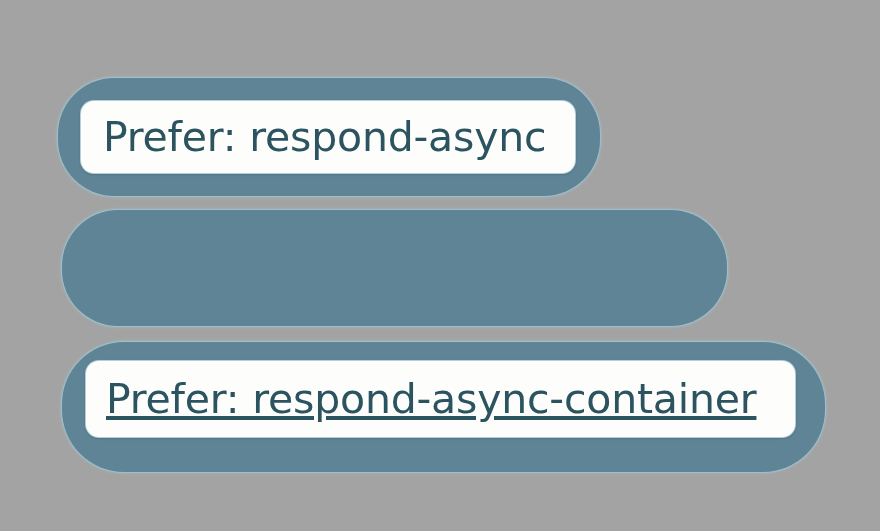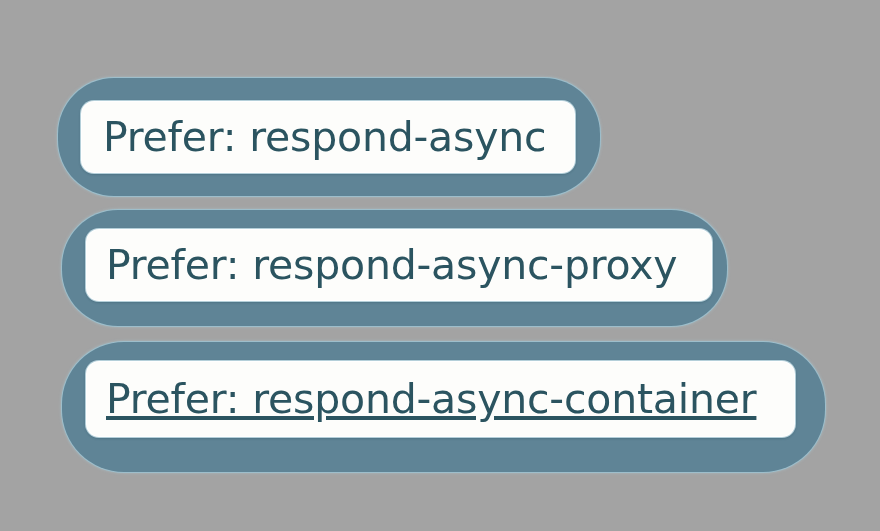--- a/index.html
+++ b/index.html
@@ -82,22 +82,19 @@
 <body>
 
 <div id="stage">
 
   <div class="pill" id="pill-1"></div>
   <div class="card" id="card-1">
     <span class="card-label">Prefer: respond-async</span>
   </div>
 
   <div class="pill" id="pill-2"></div>
-  <div class="card" id="card-2">
-    <span class="card-label">Prefer: respond-async-proxy</span>
-  </div>
 
   <div class="pill" id="pill-3"></div>
   <div class="card" id="card-3">
     <span class="card-label">Prefer: respond-async-container</span>
   </div>
 
 </div>
 
 </body></html>

